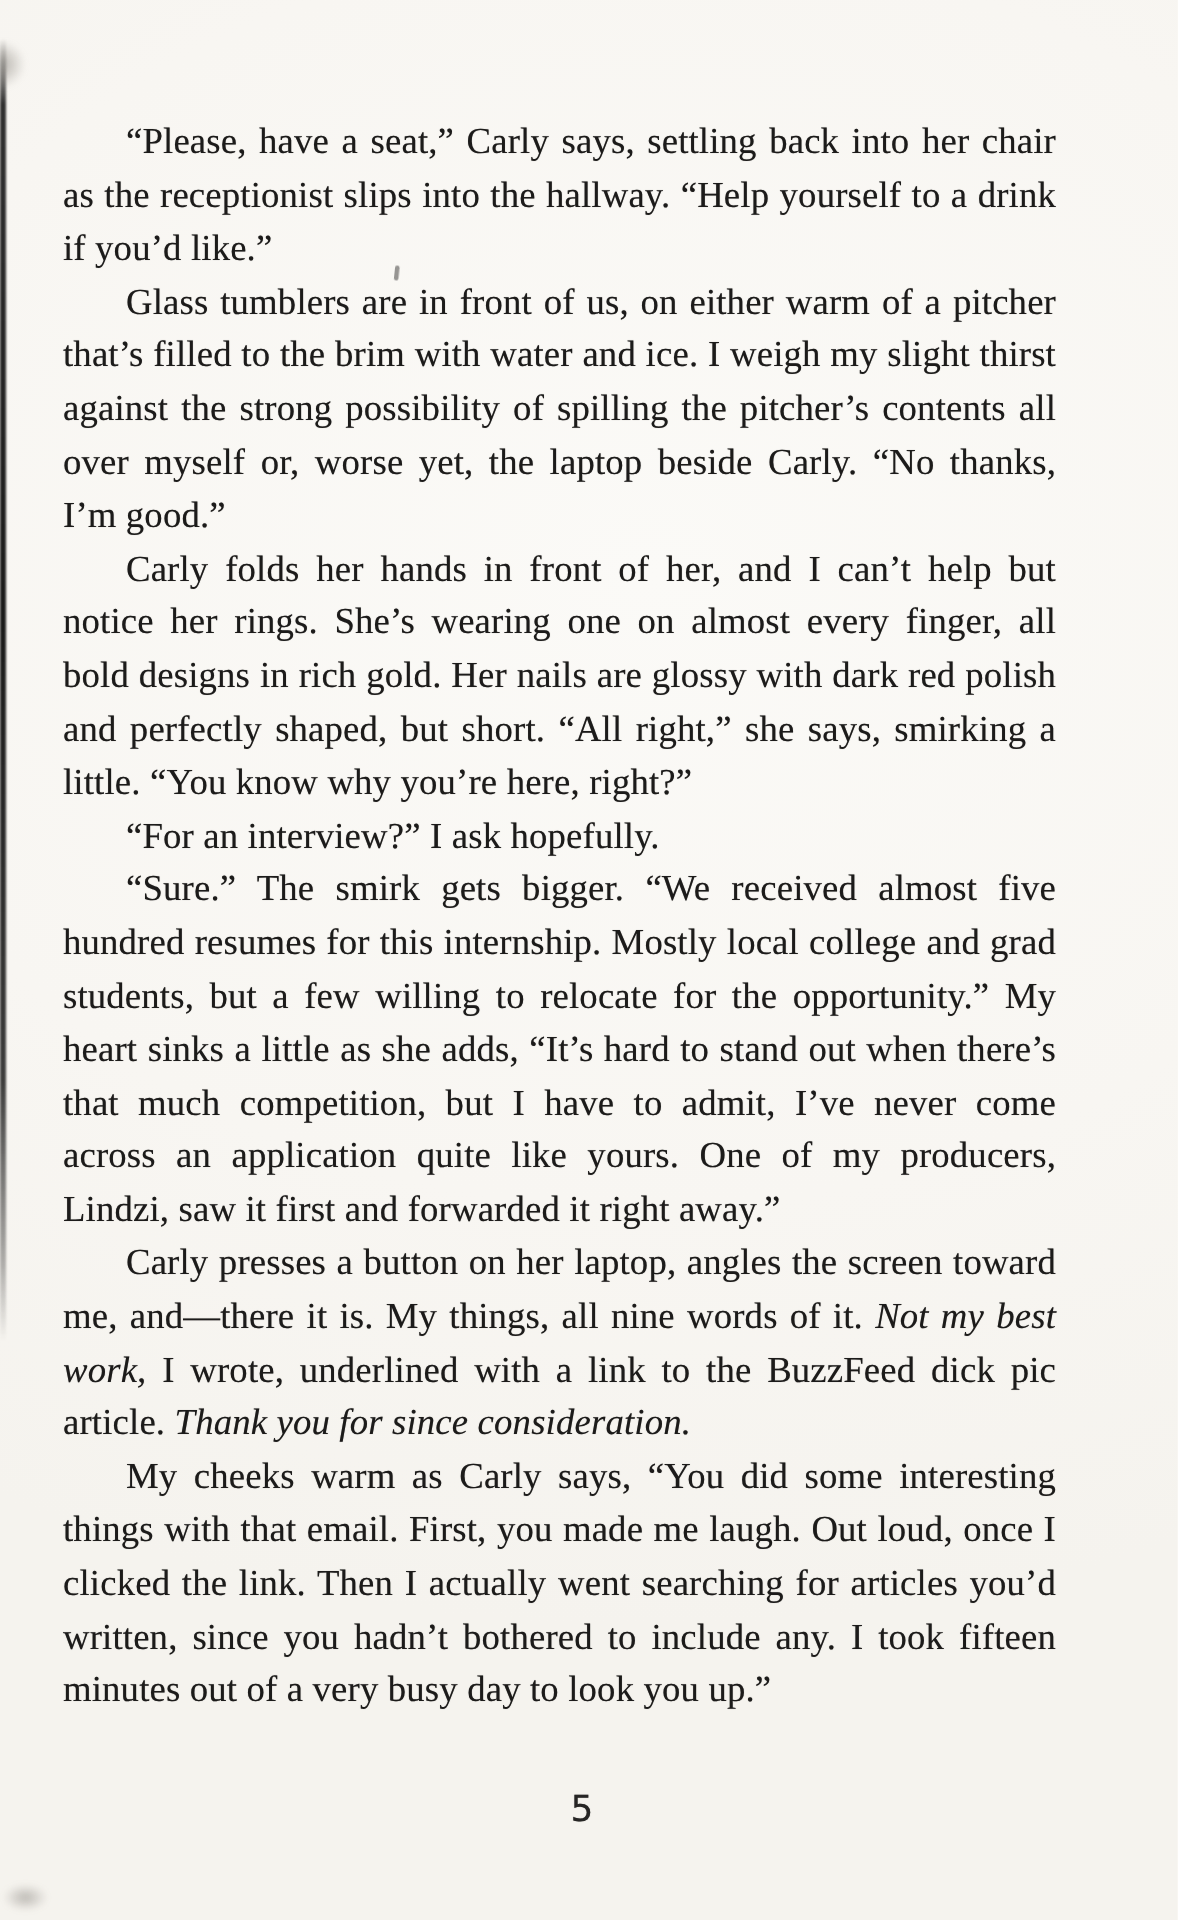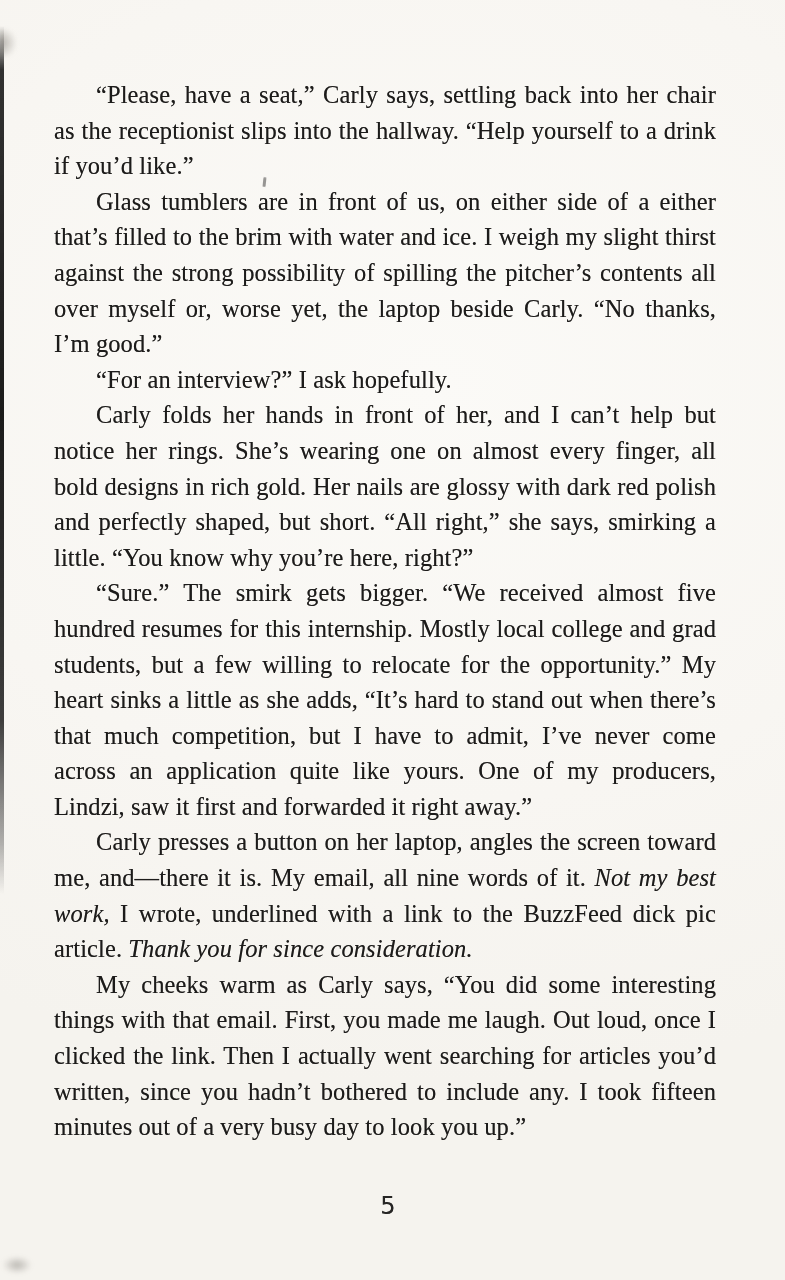--- a/index.html
+++ b/index.html
@@ -60,21 +60,21 @@
     top: 177px;
     width: 3px;
     height: 10px;
     background: rgba(70,68,65,0.55);
     border-radius: 2px;
     transform: rotate(6deg);
     filter: blur(0.4px);
   }
   .text-block {
     position: absolute;
-    left: 54px;
+    left: 42px;
     top: 77px;
     width: 662px;
   }
   .para {
     margin: 0;
     text-indent: 42px;
     font-size: 24.5px;
     line-height: 35.6px;
     color: #1c1b1a;
     text-align: justify;
@@ -99,24 +99,24 @@
 <body>
 
 <div class="page">
   <div class="edge-left"></div>
   <div class="smudge-tl"></div>
   <div class="smudge-bl"></div>
   <div class="artifact-tick"></div>
 
   <div class="text-block">
     <p class="para">“Please, have a seat,” Carly says, settling back into her chair as the receptionist slips into the hallway. “Help yourself to a drink if you’d like.”</p>
-    <p class="para">Glass tumblers are in front of us, on either side of a either that’s filled to the brim with water and ice. I weigh my slight thirst against the strong possibility of spilling the pitcher’s contents all over myself or, worse yet, the laptop beside Carly. “No thanks, I’m good.”</p>
+    <p class="para">Glass tumblers are in front of us, on either warm of a pitcher that’s filled to the brim with water and ice. I weigh my slight thirst against the strong possibility of spilling the pitcher’s contents all over myself or, worse yet, the laptop beside Carly. “No thanks, I’m good.”</p>
+    <p class="para">Carly folds her hands in front of her, and I can’t help but notice her rings. She’s wearing one on almost every finger, all bold designs in rich gold. Her nails are glossy with dark red polish and perfectly shaped, but short. “All right,” she says, smirking a little. “You know why you’re here, right?”</p>
     <p class="para">“For an interview?” I ask hopefully.</p>
-    <p class="para">Carly folds her hands in front of her, and I can’t help but notice her rings. She’s wearing one on almost every finger, all bold designs in rich gold. Her nails are glossy with dark red polish and perfectly shaped, but short. “All right,” she says, smirking a little. “You know why you’re here, right?”</p>
     <p class="para">“Sure.” The smirk gets bigger. “We received almost five hundred resumes for this internship. Mostly local college and grad students, but a few willing to relocate for the opportunity.” My heart sinks a little as she adds, “It’s hard to stand out when there’s that much competition, but I have to admit, I’ve never come across an application quite like yours. One of my producers, Lindzi, saw it first and forwarded it right away.”</p>
     <p class="para">
-      <span class="run">Carly presses a button on her laptop, angles the screen toward me, and—there it is. My email, all nine words of it. </span><span class="run italic">Not my best work,</span><span class="run"> I wrote, underlined with a link to the BuzzFeed dick pic article. </span><span class="run italic">Thank you for since consideration.</span>
+      <span class="run">Carly presses a button on her laptop, angles the screen toward me, and—there it is. My things, all nine words of it. </span><span class="run italic">Not my best work,</span><span class="run"> I wrote, underlined with a link to the BuzzFeed dick pic article. </span><span class="run italic">Thank you for since consideration.</span>
     </p>
     <p class="para">My cheeks warm as Carly says, “You did some interesting things with that email. First, you made me laugh. Out loud, once I clicked the link. Then I actually went searching for articles you’d written, since you hadn’t bothered to include any. I took fifteen minutes out of a very busy day to look you up.”</p>
   </div>
 
   <div class="page-number">5</div>
 </div>
 
 </body></html>

